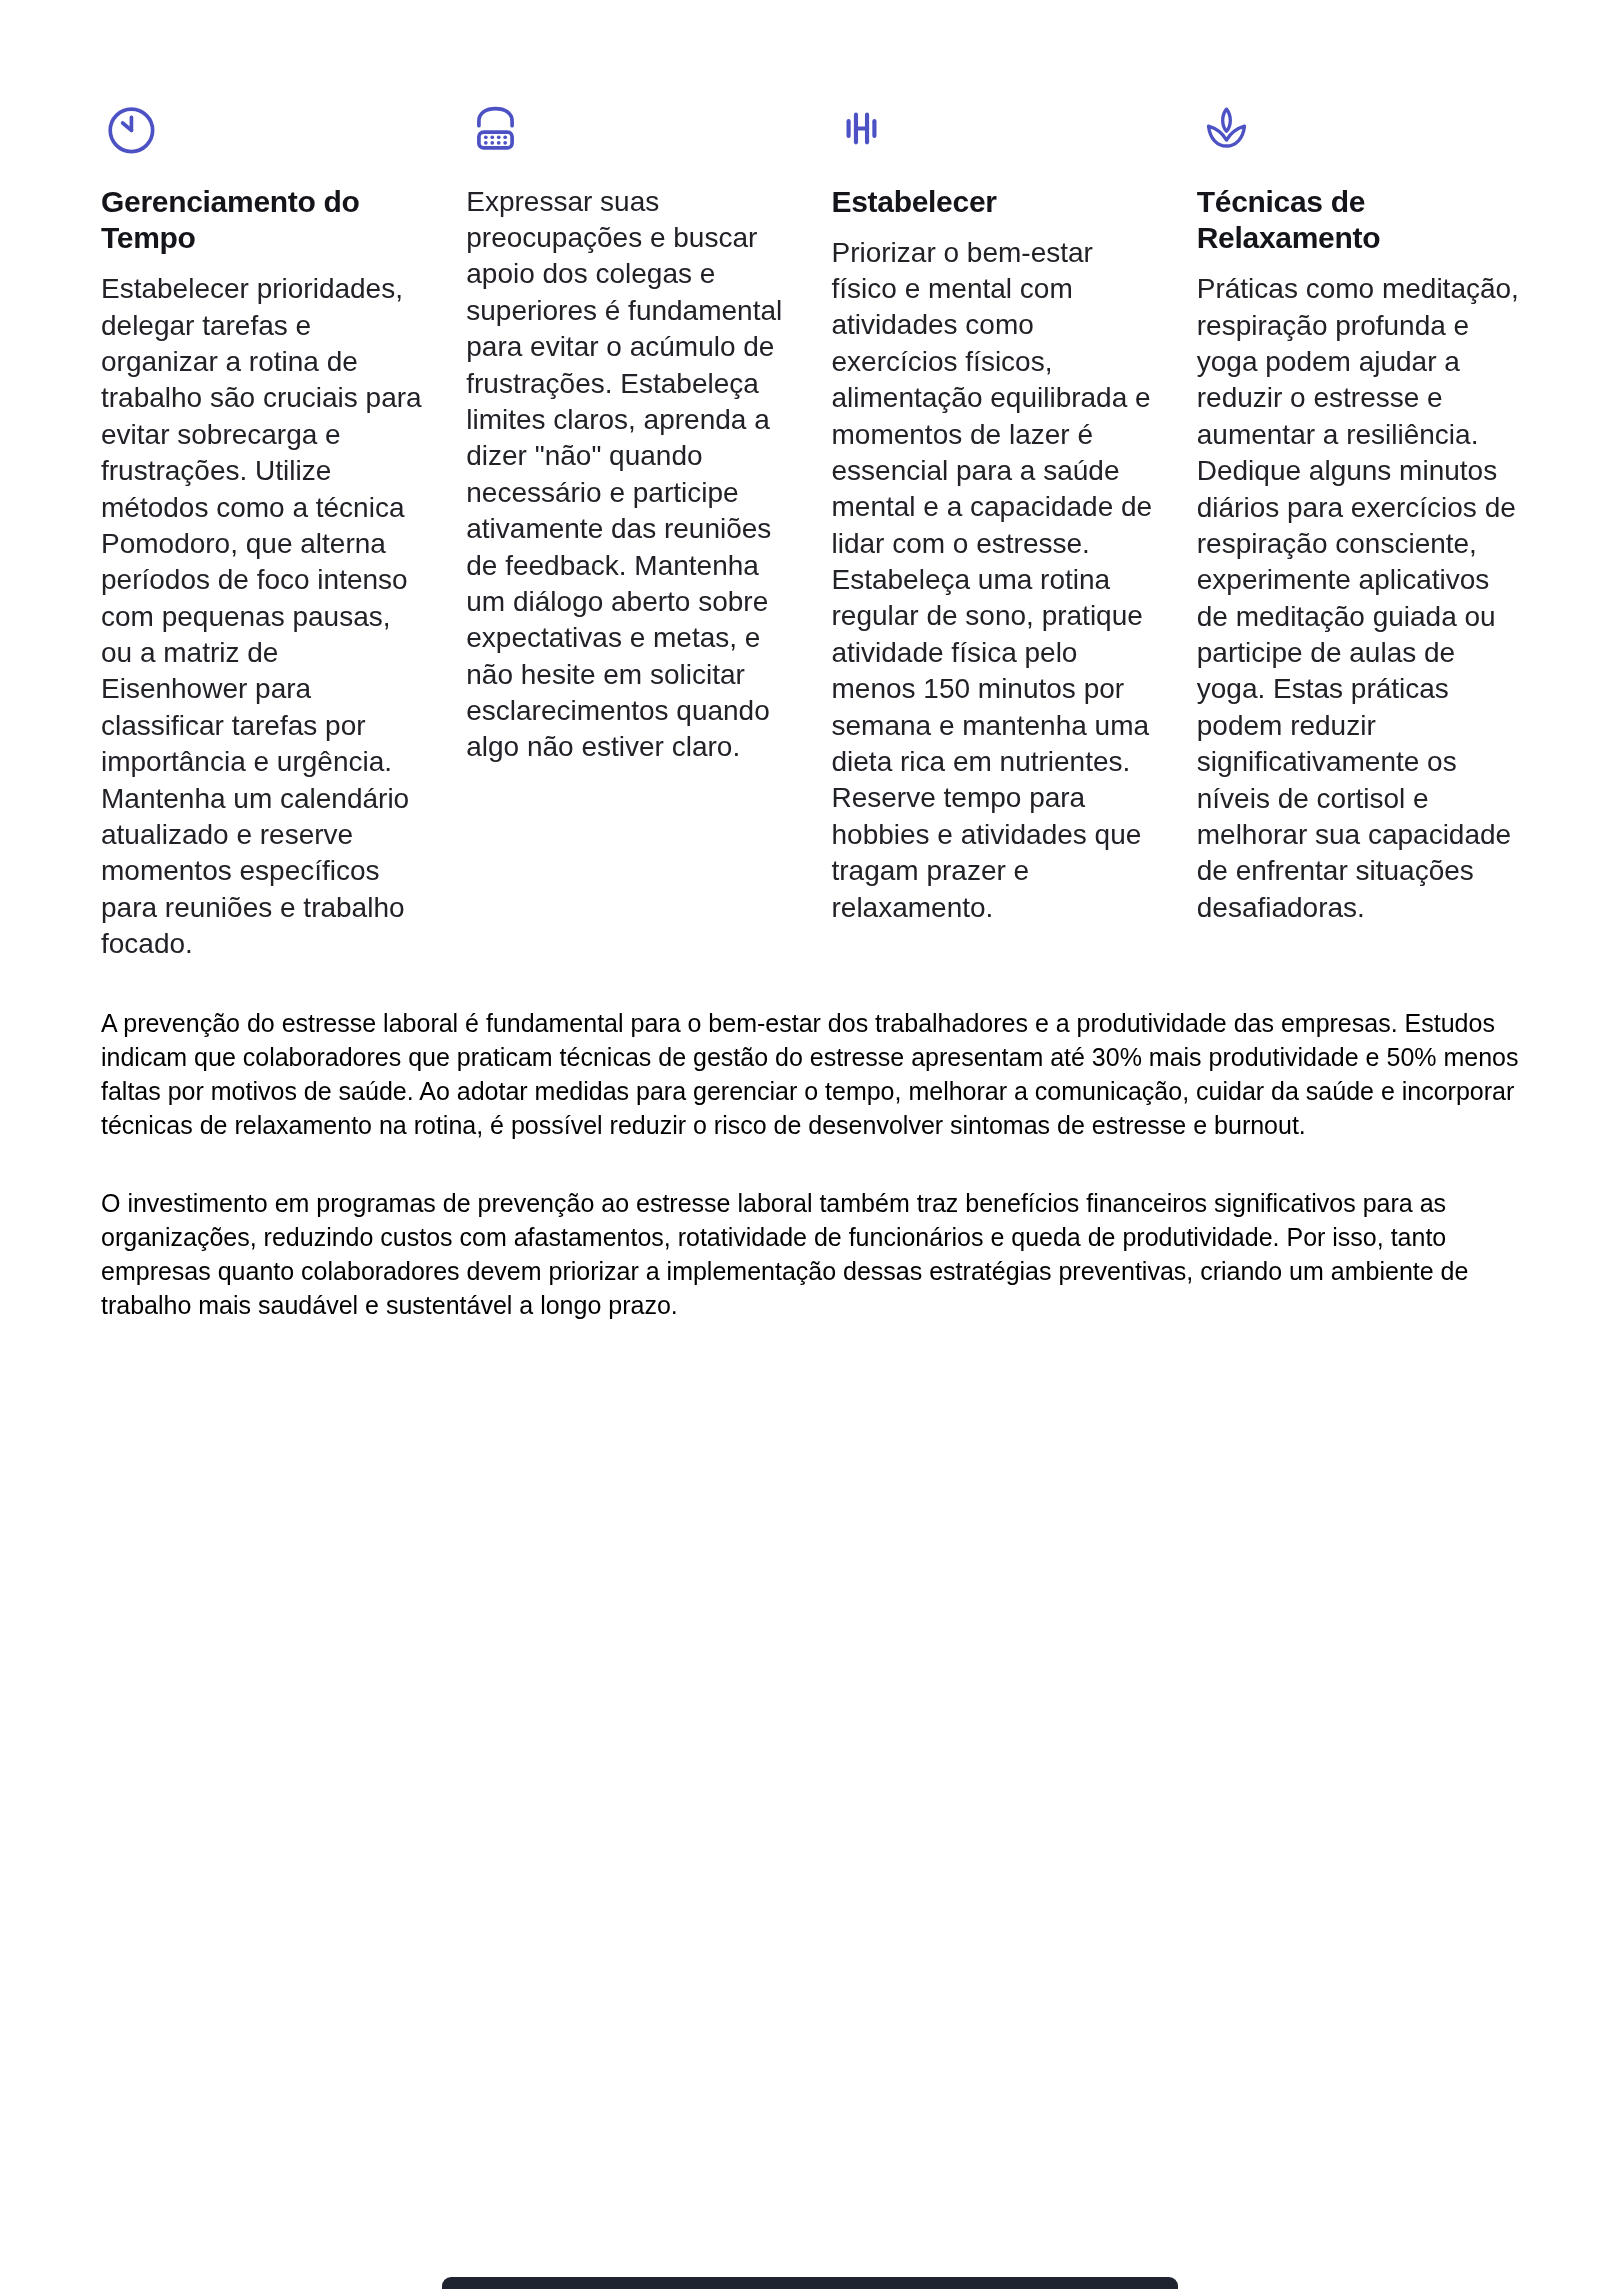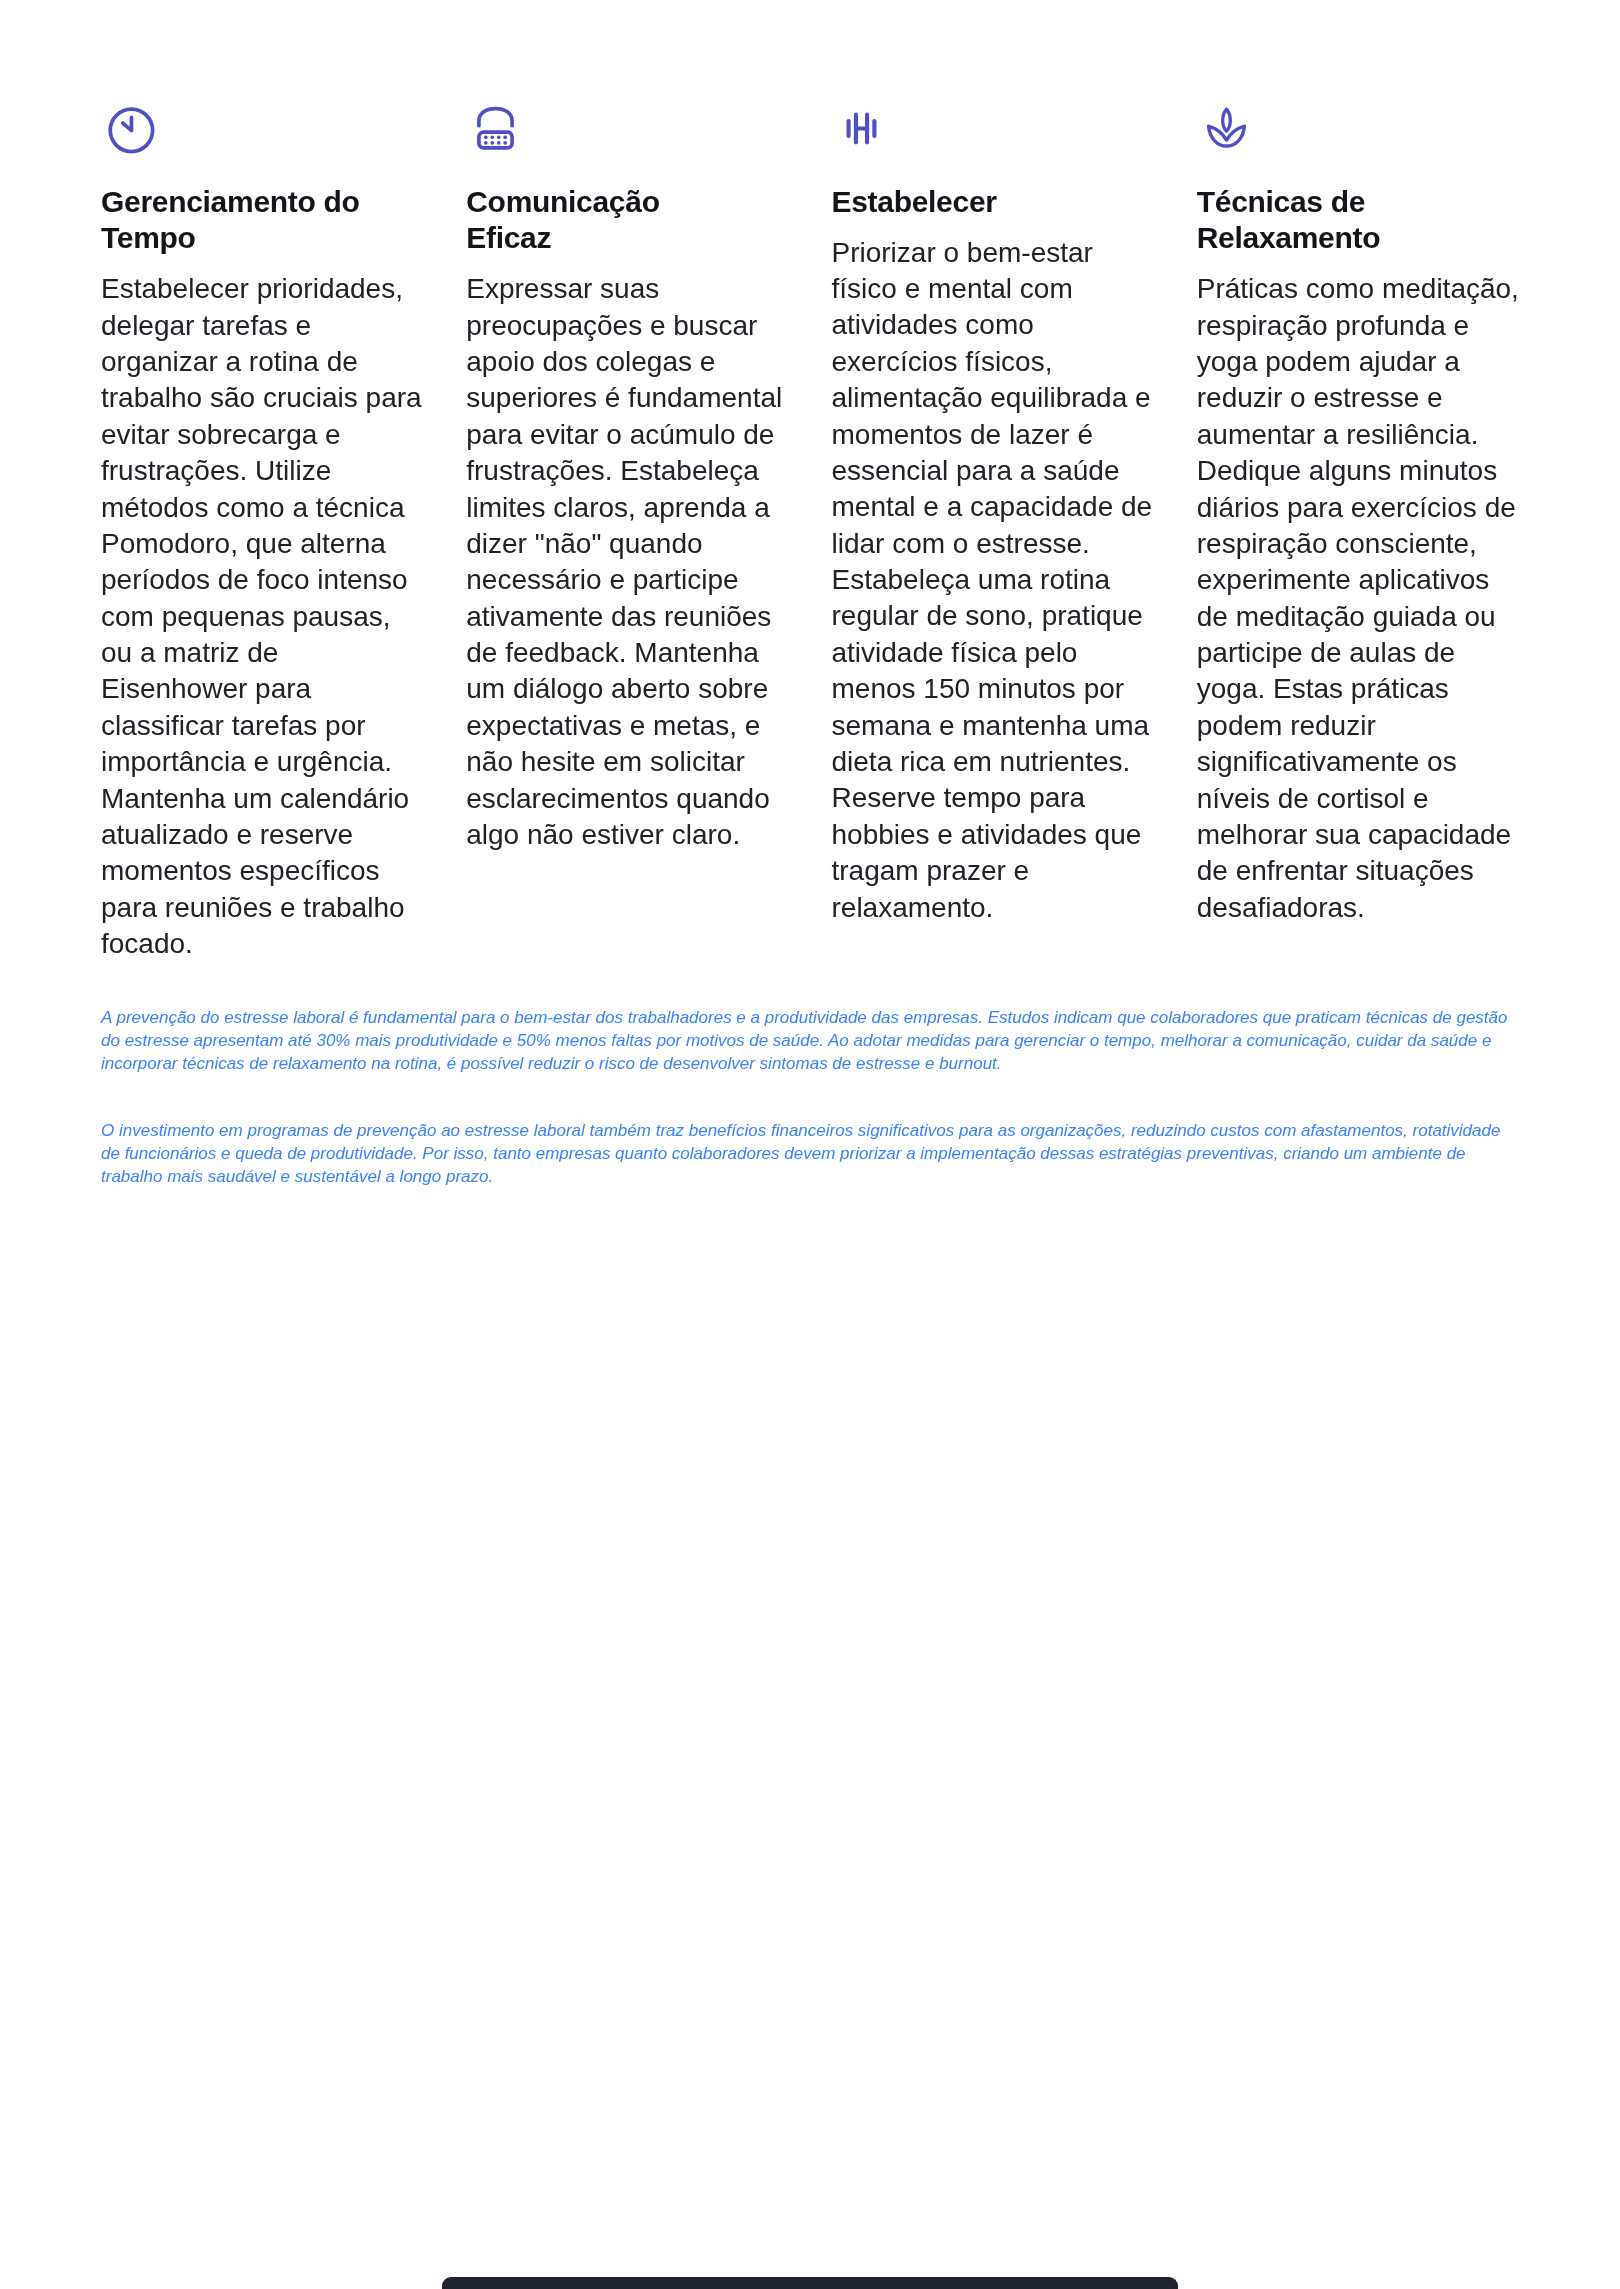--- a/index.html
+++ b/index.html
@@ -48,24 +48,23 @@
     margin-bottom: 14.4px;
   }
   .col p {
     font-size: 28px;
     line-height: 1.3;
     color: #212228;
   }
 
   .summary { margin-top: 43px; max-width: 1419px; }
   .summary p {
-    font-size: 17px;
+    font-size: 25px;
     line-height: 1.36;
-    color: #3b82f6;
-    font-style: italic;
+    color: #000000;
   }
   .summary p + p { margin-top: 44px; }
 
   .dock-edge {
     position: absolute;
     bottom: 0;
     left: 50%;
     transform: translateX(-50%);
     width: 736px;
     height: 13.5px;
@@ -103,21 +102,20 @@
             <circle cx="28.5" cy="41.5" r="2"></circle>
             <circle cx="35.5" cy="41.5" r="2"></circle>
             <circle cx="42.5" cy="41.5" r="2"></circle>
             <circle cx="21.5" cy="47.5" r="2"></circle>
             <circle cx="28.5" cy="47.5" r="2"></circle>
             <circle cx="35.5" cy="47.5" r="2"></circle>
             <circle cx="42.5" cy="47.5" r="2"></circle>
           </g>
         </svg>
       </span>
-      <h2>Comunicação Eficaz</h2>
       <p>Expressar suas preocupações e buscar apoio dos colegas e superiores é fundamental para evitar o acúmulo de frustrações. Estabeleça limites claros, aprenda a dizer "não" quando necessário e participe ativamente das reuniões de feedback. Mantenha um diálogo aberto sobre expectativas e metas, e não hesite em solicitar esclarecimentos quando algo não estiver claro.</p>
     </article>
 
     <article class="col">
       <span class="icon">
         <svg viewBox="0 0 64 64" fill="none" stroke="currentColor" stroke-width="4.5" stroke-linecap="round" aria-hidden="true">
           <path d="M18 24 v16"></path>
           <path d="M26 17 v30"></path>
           <path d="M38 17 v30"></path>
           <path d="M46 24 v16"></path>

